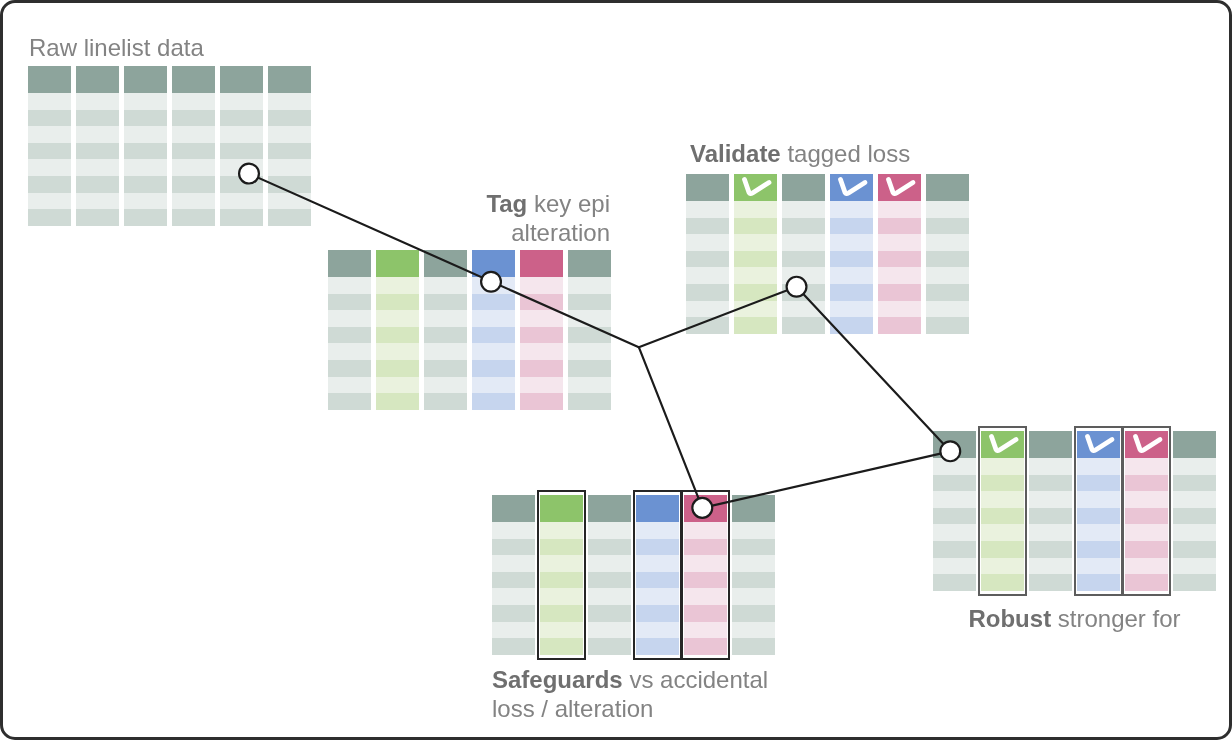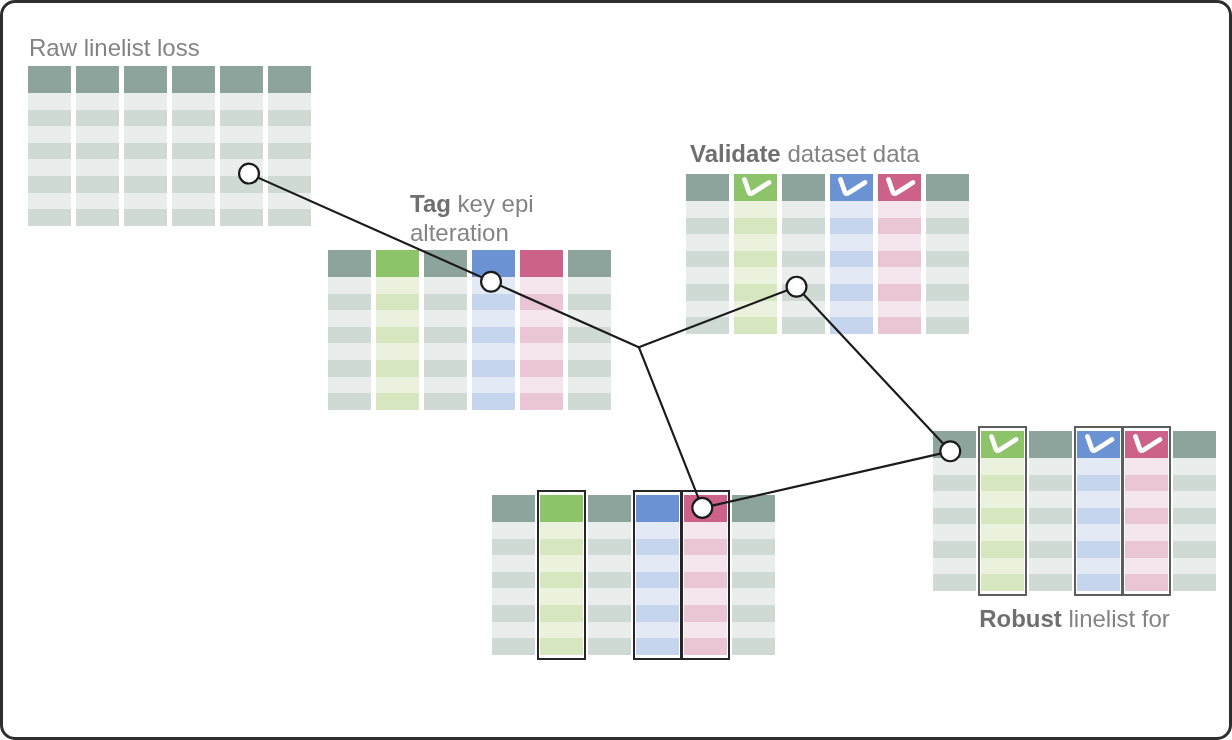--- a/index.html
+++ b/index.html
@@ -21,48 +21,52 @@
   .check{position:absolute;left:0;top:0;width:100%;height:100%;display:block;}
   .lbl{
     position:absolute;
     font-size:24px;
     line-height:29px;
     color:#838383;
     letter-spacing:0px;
     white-space:nowrap;
   }
   .lbl .b{font-weight:bold;color:#6f6f6f;}
-  .lbl.align-right{}
+  .lbl.align-right{text-align:right;}
   .lbl.align-center{text-align:center;white-space:normal;}
   #connectors{
     position:absolute;left:0;top:0;width:100%;height:100%;
     pointer-events:none;
   }
 </style>
 </head>
 <body>
 
 <div class="page">
 
   <div class="lbl" style="left:26px;top:30px;">
-    <span>Raw linelist loss</span>
+    <span>Raw linelist data</span>
   </div>
 
   <div class="lbl align-right" style="left:407px;top:186px;width:200px;">
     <div><span class="b">Tag</span><span> key epi</span></div>
     <div>alteration</div>
   </div>
 
   <div class="lbl" style="left:687px;top:136px;">
-    <span class="b">Validate</span><span> dataset data</span>
+    <span class="b">Validate</span><span> tagged loss</span>
   </div>
 
+  <div class="lbl" style="left:489px;top:662px;">
+    <div><span class="b">Safeguards</span><span> vs accidental</span></div>
+    <div>loss / alteration</div>
+  </div>
 
   <div class="lbl align-center" style="left:930px;top:601px;width:283px;">
-    <div><span class="b">Robust</span><span> linelist for</span></div>
+    <div><span class="b">Robust</span><span> stronger for</span></div>
   </div>
 
   <div class="tbl" style="left: 25px; top: 63px; width: 283px; height: 159.8px;">
       <div class="col" style="left: 0px; width: 43px;">
         <div class="hd" style="height: 27px; background: rgb(141, 164, 156);"></div>
         <div class="row" style="height: 16.6px; background: rgb(233, 238, 236);"></div>
         <div class="row" style="height: 16.6px; background: rgb(207, 218, 213);"></div>
         <div class="row" style="height: 16.6px; background: rgb(233, 238, 236);"></div>
         <div class="row" style="height: 16.6px; background: rgb(207, 218, 213);"></div>
         <div class="row" style="height: 16.6px; background: rgb(233, 238, 236);"></div>

